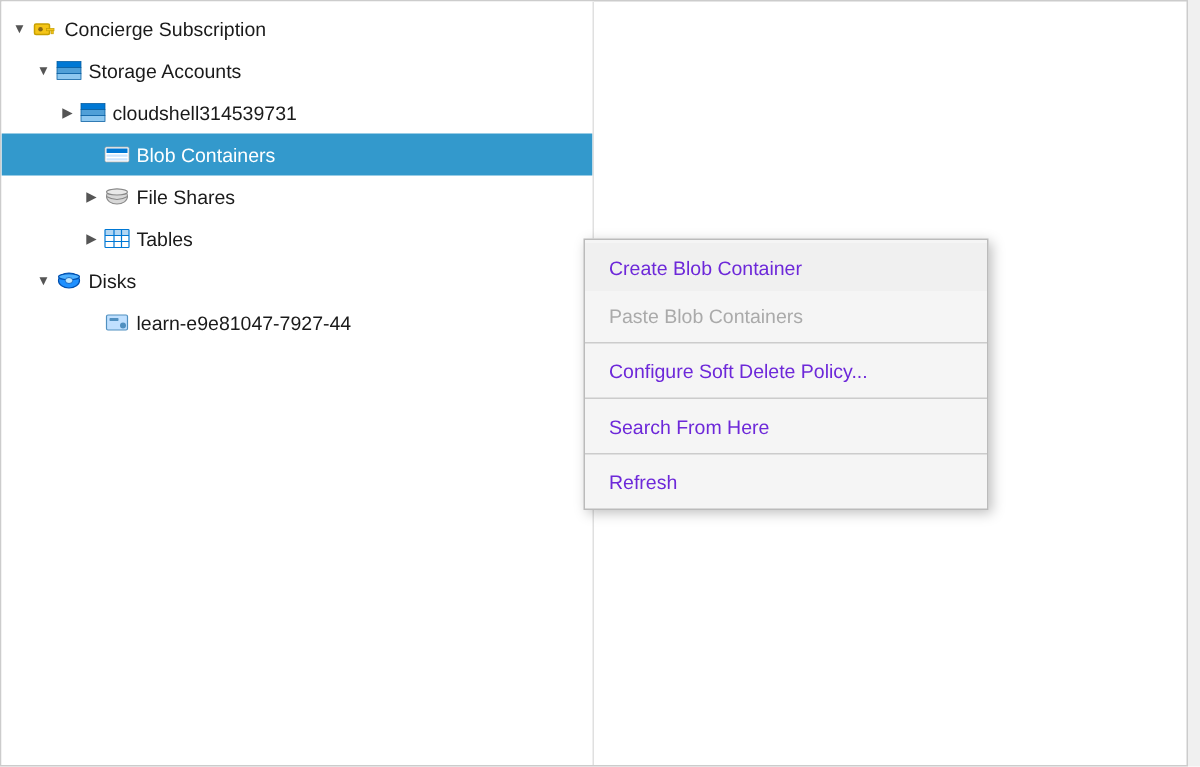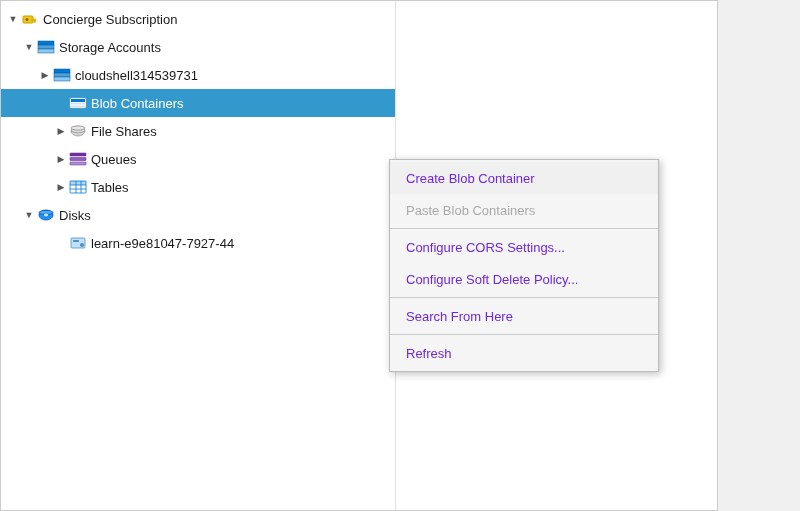--- a/index.html
+++ b/index.html
@@ -7,21 +7,21 @@
       width: 800px;
       height: 511px;
       background: #f0f0f0;
       font-family: 'Segoe UI', Arial, sans-serif;
       font-size: 13px;
       overflow: hidden;
     }
 
     .main-container {
       display: flex;
-      width: 718px;
+      width: 792px;
       height: 511px;
       background: #fff;
       border: 1px solid #ccc;
       position: relative;
     }
 
     .tree-panel {
       width: 395px;
       height: 100%;
       background: #fff;
@@ -187,32 +187,20 @@
       <span class="node-icon">
         <svg width="18" height="14" viewBox="0 0 18 14">
           <ellipse cx="9" cy="7" rx="7" ry="5" fill="#d8d8d8" stroke="#888" stroke-width="0.7"></ellipse>
           <ellipse cx="9" cy="4" rx="7" ry="2" fill="#e8e8e8" stroke="#888" stroke-width="0.7"></ellipse>
           <path d="M2 7 Q9 11 16 7" fill="none" stroke="#888" stroke-width="0.7"></path>
         </svg>
       </span>
       <span class="node-label">File Shares</span>
     </div>
 
-    <div class="tree-node">
-      <span class="indent" style="width:52px"></span>
-      <span class="expander collapsed"></span>
-      <span class="node-icon">
-        <svg width="18" height="14" viewBox="0 0 18 14">
-          <rect x="1" y="1" width="16" height="3" rx="0.5" fill="#7030a0" stroke="#5a2080" stroke-width="0.5"></rect>
-          <rect x="1" y="5.5" width="16" height="3" rx="0.5" fill="#9060c0" stroke="#5a2080" stroke-width="0.5"></rect>
-          <rect x="1" y="10" width="16" height="3" rx="0.5" fill="#b090d8" stroke="#5a2080" stroke-width="0.5"></rect>
-        </svg>
-      </span>
-      <span class="node-label">Queues</span>
-    </div>
 
     <div class="tree-node">
       <span class="indent" style="width:52px"></span>
       <span class="expander collapsed"></span>
       <span class="node-icon">
         <svg width="18" height="14" viewBox="0 0 18 14">
           <rect x="1" y="1" width="16" height="12" rx="0.5" fill="#fff" stroke="#0078d4" stroke-width="0.8"></rect>
           <line x1="1" y1="5" x2="17" y2="5" stroke="#0078d4" stroke-width="0.8"></line>
           <line x1="1" y1="9" x2="17" y2="9" stroke="#0078d4" stroke-width="0.8"></line>
           <line x1="7" y1="1" x2="7" y2="13" stroke="#0078d4" stroke-width="0.8"></line>
@@ -253,23 +241,20 @@
 
   <div class="context-menu">
     <div class="context-menu-item highlighted">
       <span>Create Blob Container</span>
     </div>
     <div class="context-menu-item disabled">
       <span>Paste Blob Containers</span>
     </div>
     <div class="context-menu-separator"></div>
     <div class="context-menu-item">
-      <span>Configure CORS Settings...</span>
-    </div>
-    <div class="context-menu-item">
       <span>Configure Soft Delete Policy...</span>
     </div>
     <div class="context-menu-separator"></div>
     <div class="context-menu-item">
       <span>Search From Here</span>
     </div>
     <div class="context-menu-separator"></div>
     <div class="context-menu-item">
       <span>Refresh</span>
     </div>

